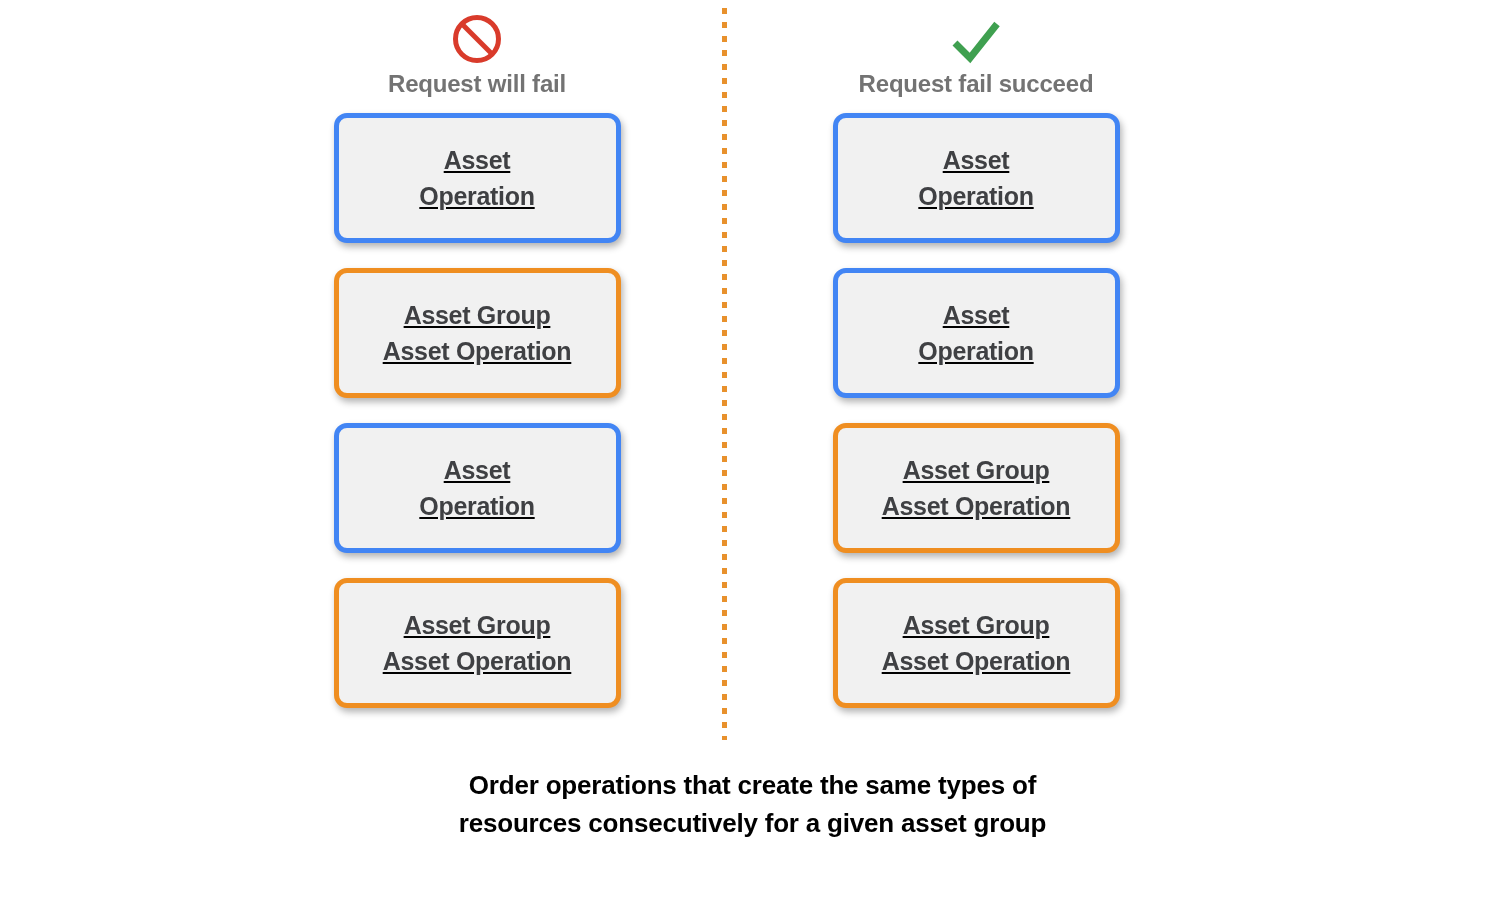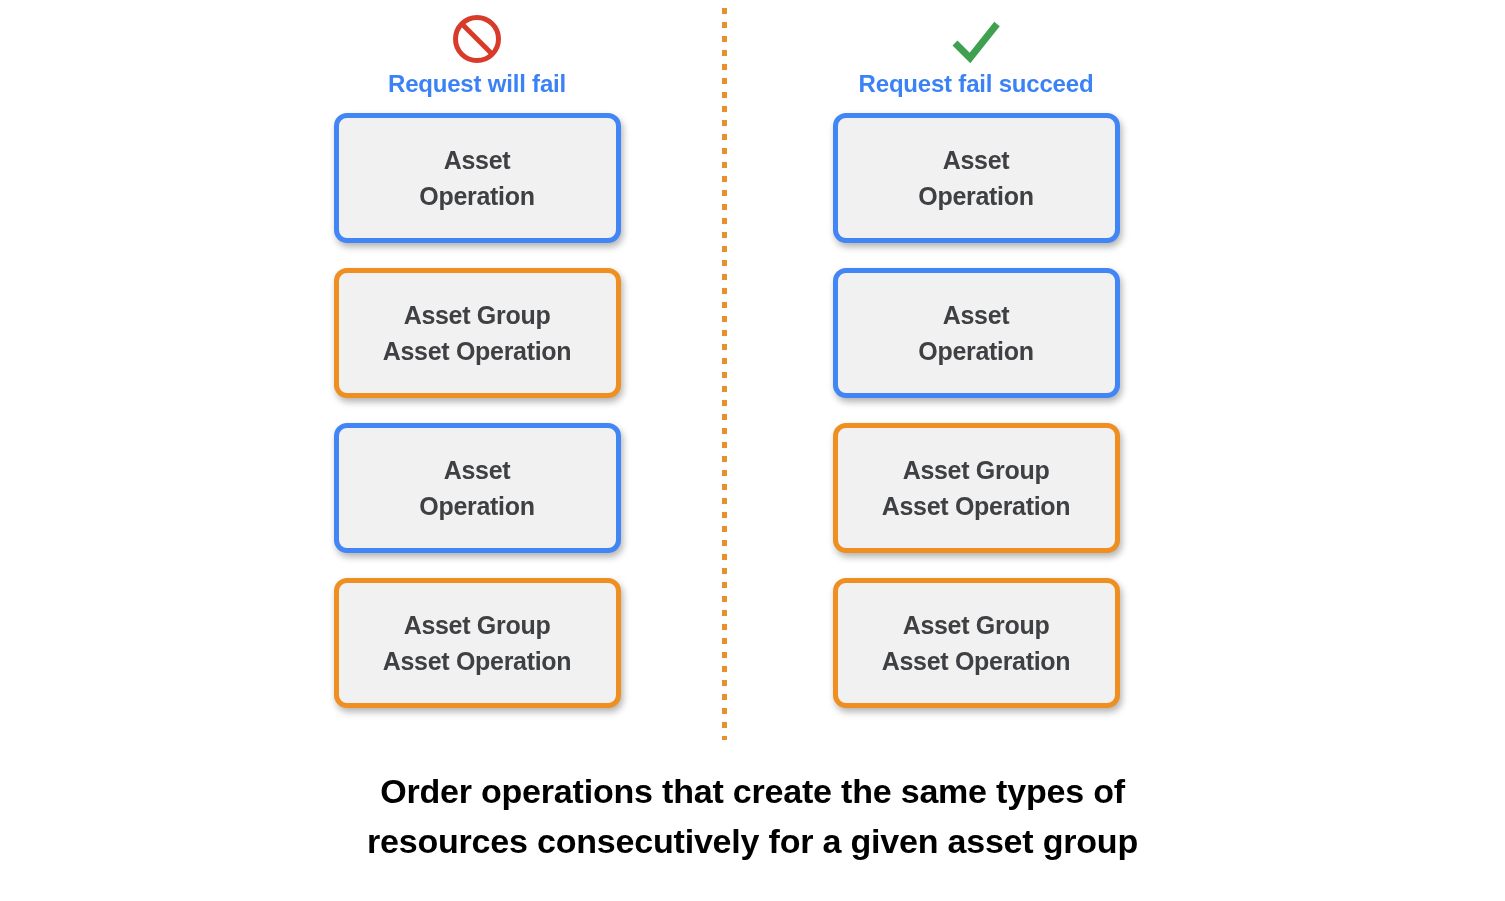--- a/index.html
+++ b/index.html
@@ -53,32 +53,33 @@
   }
   .header-icon {
     height: 56px;
     display: block;
     margin: 0 auto;
   }
   .header-icon svg { display: block; margin: 0 auto; }
   .header-label {
     font-size: 24px;
     font-weight: bold;
-    color: #3b82f6;
+    color: #737373;
     letter-spacing: -0.2px;
     white-space: nowrap;
     margin-top: 2px;
   }
 
   
   .stack {
     position: absolute;
     top: 113px;
     left: 0;
     width: 300px;
+    text-decoration: underline;
   }
 
   .op-box {
     position: relative;
     box-sizing: border-box;
     width: 287px;
     height: 130px;
     margin: 0 auto 25px auto;
     background: #f1f1f1;
     border-radius: 13px;
@@ -101,21 +102,21 @@
     white-space: pre-line;
   }
 
   
   .caption {
     position: absolute;
     left: 0;
     top: 766px;
     width: 1505px;
     text-align: center;
-    font-size: 34px;
+    font-size: 26px;
     line-height: 1.48;
     font-weight: bold;
     color: #000000;
     letter-spacing: -0.2px;
     white-space: pre-line;
   }
 </style>
 </head>
 <body>
 

